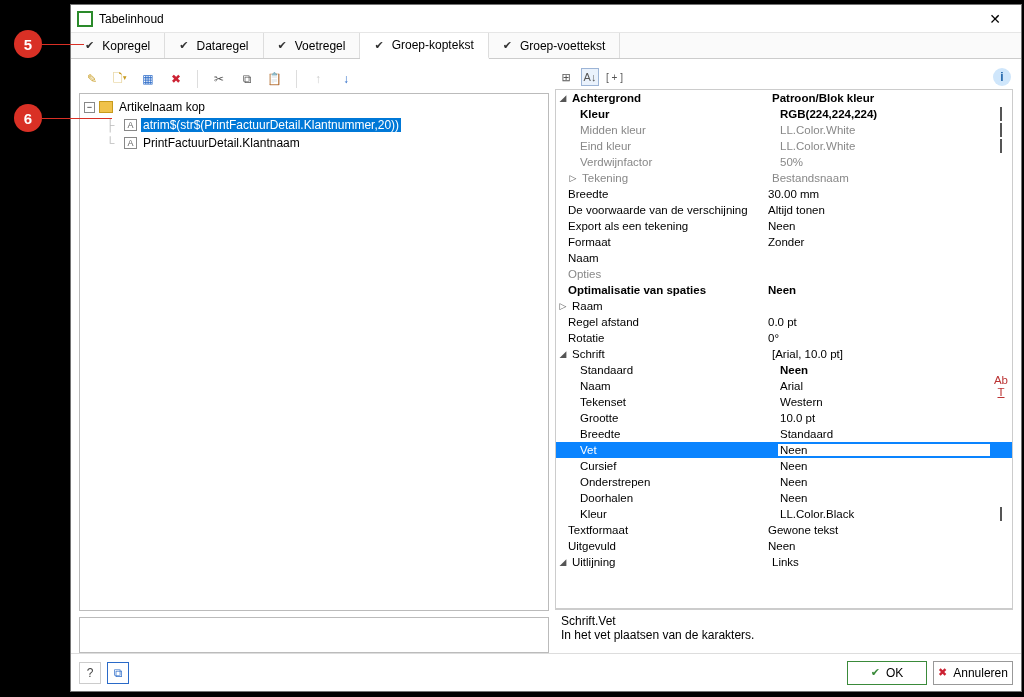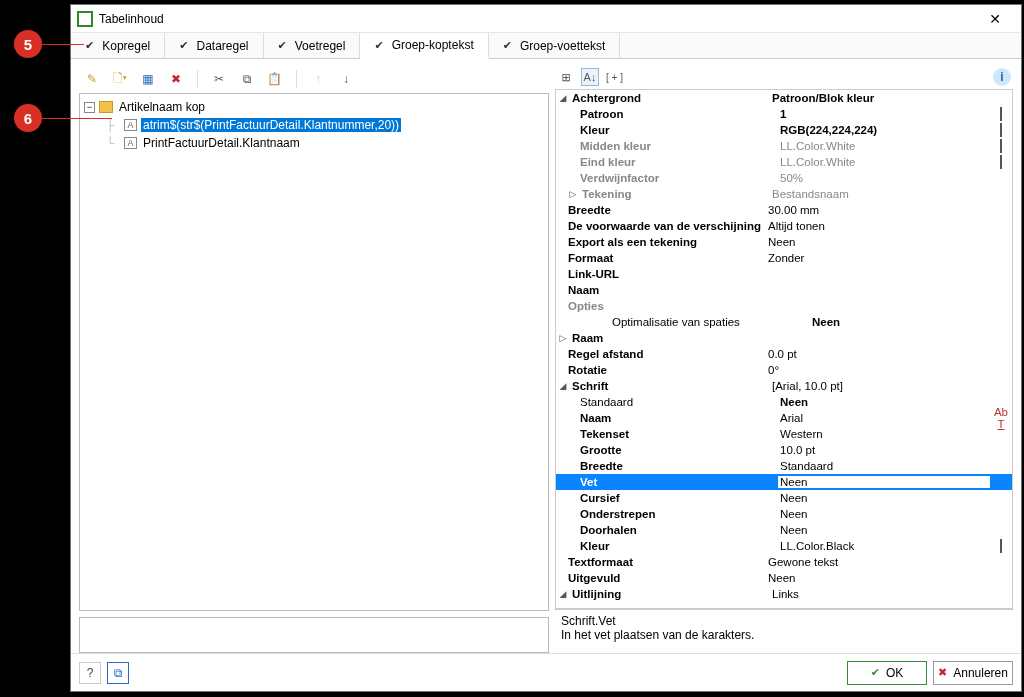--- a/index.html
+++ b/index.html
@@ -175,21 +175,21 @@
     height:16px;
     font-size:11.5px;
     align-items:center;
   }
   .prop-row.sel { background:#0a84ff; color:#fff;align-items:center;}
   .prop-row .arrow {
     width:14px; text-align:center; color:#555; font-size:9px;
   }
   .prop-row .indent-1 { width:10px;}
   .prop-row .indent-2 { width:22px;}
-  .prop-row .name { flex:0 0 200px; padding-left:2px;font-weight:bold;}
+  .prop-row .name { flex:0 0 200px; padding-left:2px;}
   .prop-row .val { flex:1; padding-left:2px;}
   .prop-row .icon { width:22px; text-align:center;}
   .prop-row.bold .name, .prop-row.bold .val { font-weight:bold;}
   .prop-row.grey { color:#888;}
   .swatch {
     width:24px; height:10px; border:1px solid #555;
   }
   .swatch.black { background:#000;}
   .swatch.grey { background:#e0e0e0;}
   .swatch.white { background:#fff;}
@@ -310,26 +310,20 @@
       </div>
       <div class="prop-grid">
         <div class="prop-row bold">
             <span class="arrow">◢</span>
             <span class="name">Achtergrond</span>
             <span class="val">Patroon/Blok kleur</span>
             <span class="icon"></span>
           </div>
         <div class="prop-row bold">
             <span class="indent-2"></span>
-            <span class="name">Patroon</span>
-            <span class="val">1</span>
-            <span class="icon"><span class="swatch black"></span></span>
-          </div>
-        <div class="prop-row bold">
-            <span class="indent-2"></span>
             <span class="name">Kleur</span>
             <span class="val">RGB(224,224,224)</span>
             <span class="icon"><span class="swatch grey"></span></span>
           </div>
         <div class="prop-row grey">
             <span class="indent-2"></span>
             <span class="name">Midden kleur</span>
             <span class="val">LL.Color.White</span>
             <span class="icon"><span class="swatch white"></span></span>
           </div>
@@ -370,39 +364,33 @@
             <span class="icon"></span>
           </div>
         <div class="prop-row">
             <span class="indent-1"></span>
             <span class="name">Formaat</span>
             <span class="val">Zonder</span>
             <span class="icon"></span>
           </div>
         <div class="prop-row">
             <span class="indent-1"></span>
-            <span class="name">Link-URL</span>
-            <span class="val"></span>
-            <span class="icon"></span>
-          </div>
-        <div class="prop-row">
-            <span class="indent-1"></span>
             <span class="name">Naam</span>
             <span class="val"></span>
             <span class="icon"></span>
           </div>
         <div class="prop-row grey">
             <span class="indent-1"></span>
             <span class="name">Opties</span>
             <span class="val"></span>
             <span class="icon"></span>
           </div>
         <div class="prop-row bold">
             <span class="indent-1"></span>
-            <span class="name" style="font-weight:normal;margin-left:44px;">Optimalisatie van spaties</span>
+            <span class="name" style="font-weight:bold;">Optimalisatie van spaties</span>
             <span class="val">Neen</span>
             <span class="icon"></span>
           </div>
         <div class="prop-row">
             <span class="arrow">▷</span>
             <span class="name">Raam</span>
             <span class="val"></span>
             <span class="icon"></span>
           </div>
         <div class="prop-row">

